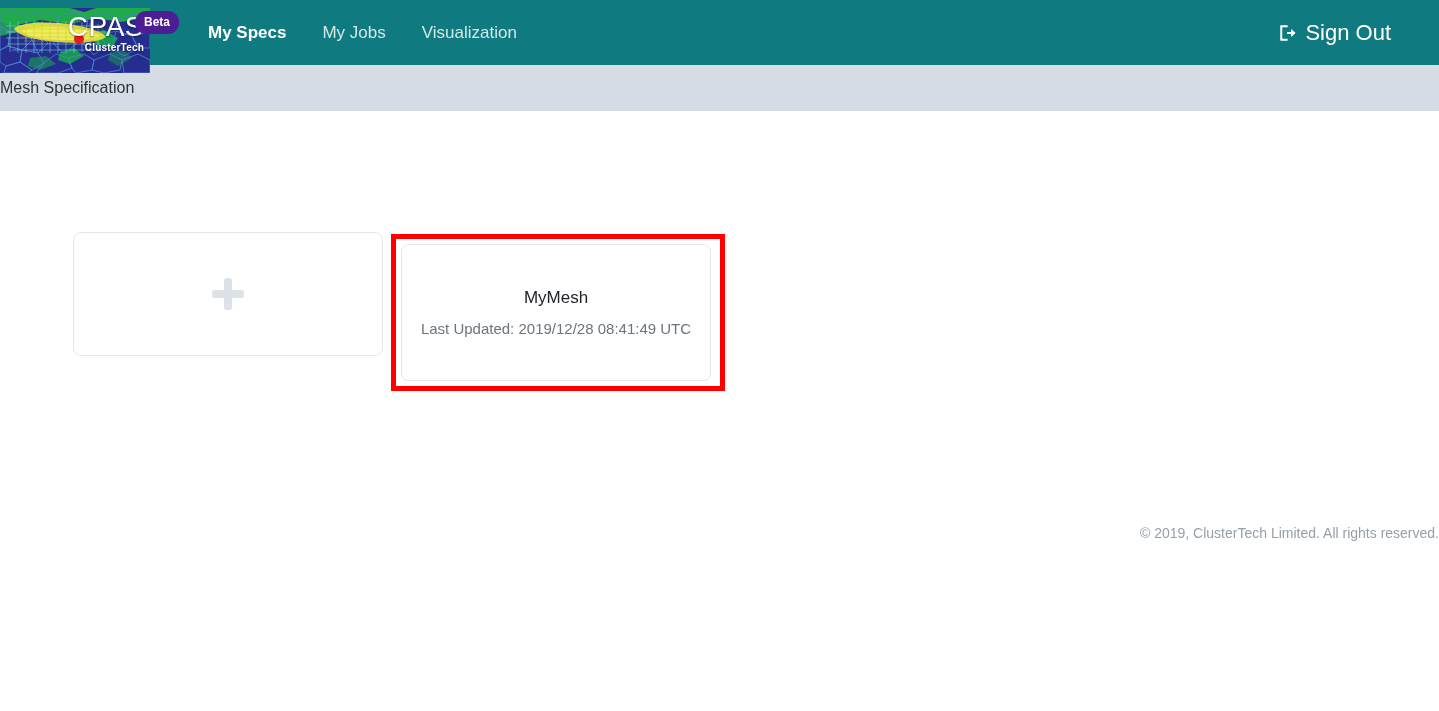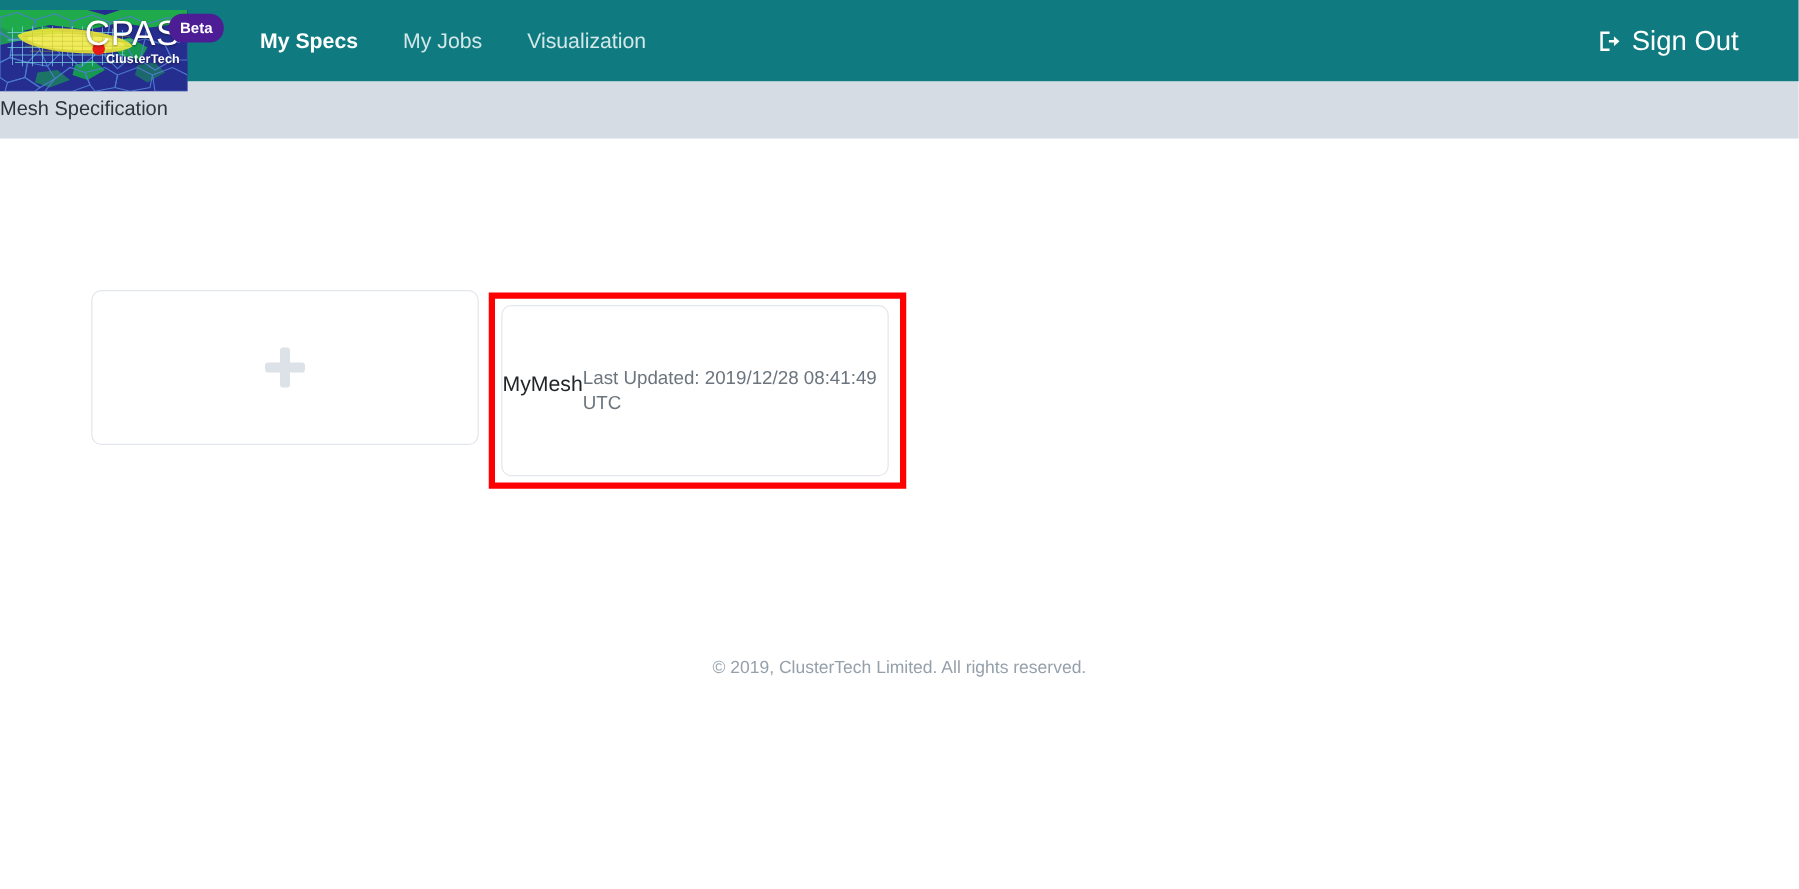--- a/index.html
+++ b/index.html
@@ -145,21 +145,21 @@
 
   .card {
     position: absolute;
     width: 310px;
     height: 124px;
     background: #ffffff;
     border: 1px solid #e3e7ec;
     border-radius: 8px;
     cursor: pointer;
     display: flex;
-    flex-direction: row;
+    flex-direction: column;
     align-items: center;
     justify-content: center;
   }
 
   .card-add {
     left: 0px;
     top: 0px;
   }
   .plus-icon {
     position: relative;
@@ -193,21 +193,21 @@
     color: #6c757d;
     font-size: 15px;
     line-height: 20px;
   }
 
   .footer {
     position: absolute;
     left: 0;
     top: 412px;  
     width: 1439px;
-    text-align: center;
+    text-align: right;
   }
   .footer-text {
     color: #95a0ab;
     font-size: 14px;
     line-height: 20px;
   }
 </style>
 </head>
 <body>
 

